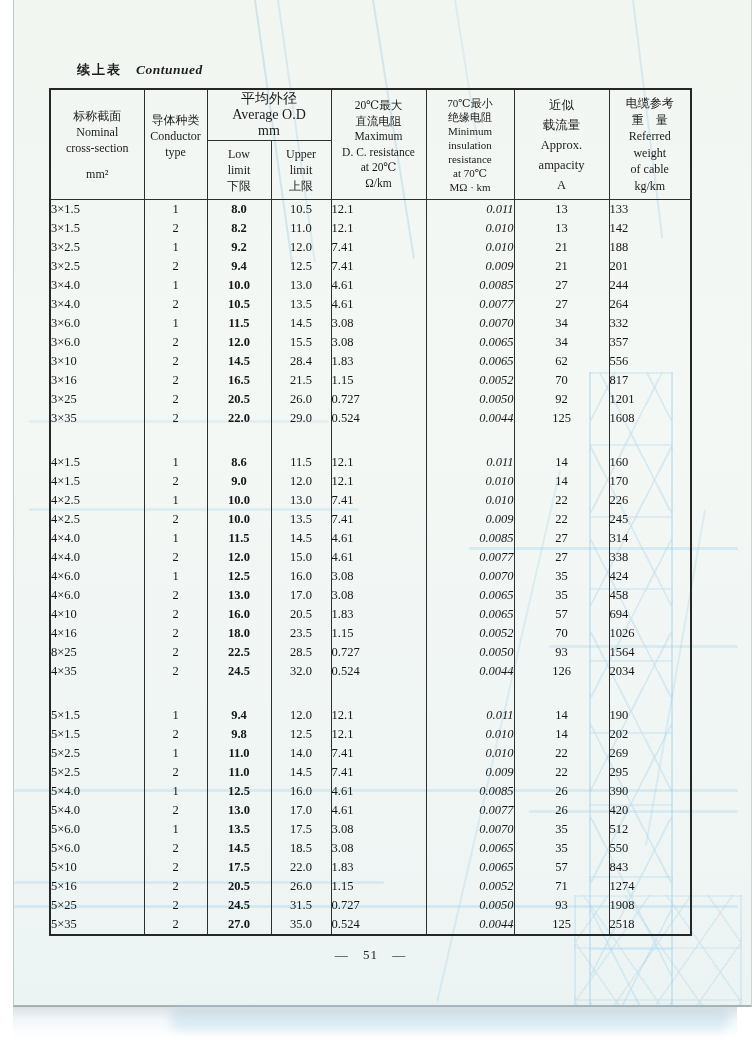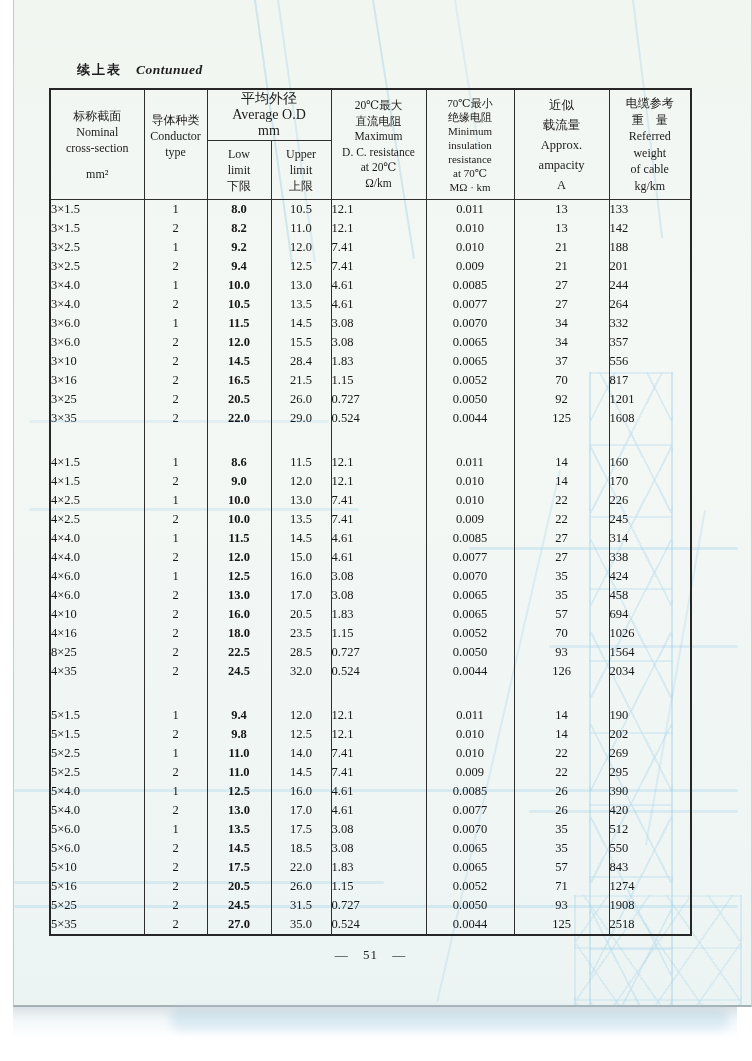--- a/index.html
+++ b/index.html
@@ -79,21 +79,21 @@
     border-top:none;border-bottom:none;
     font-size:12.5px;line-height:19px;height:19px;padding:0;vertical-align:middle;
     color:#161616;
   }
   tr.spacer-row td{height:25px;}
   td.c1{}
   td.c2{text-align:center;}
   td.c3{text-align:center;padding-left:10px;font-weight:bold;}
   td.c4{text-align:center;padding-left:10px;}
   td.c5{text-align:left;padding-right:34px;}
-  td.c6{text-align:center;padding-left:24px;}
+  td.c6{text-align:right;padding-left:24px;font-style:italic;}
   td.c7{text-align:center;}
   td.c8{padding-right:16px;}
 
   .page-number{
     position:absolute;left:22px;top:947px;width:643px;text-align:center;
     font-size:13px;color:#222;word-spacing:10px;letter-spacing:1px;
   }
 </style>
 </head>
 <body>
@@ -265,21 +265,21 @@
               <td class="c7">34</td>
               <td class="c8">357</td>
             </tr>
             <tr class="data-row">
               <td class="c1">3×10</td>
               <td class="c2">2</td>
               <td class="c3">14.5</td>
               <td class="c4">28.4</td>
               <td class="c5">1.83</td>
               <td class="c6">0.0065</td>
-              <td class="c7">37</td>
+              <td class="c7">62</td>
               <td class="c8">556</td>
             </tr>
             <tr class="data-row">
               <td class="c1">3×16</td>
               <td class="c2">2</td>
               <td class="c3">16.5</td>
               <td class="c4">21.5</td>
               <td class="c5">1.15</td>
               <td class="c6">0.0052</td>
               <td class="c7">70</td>

